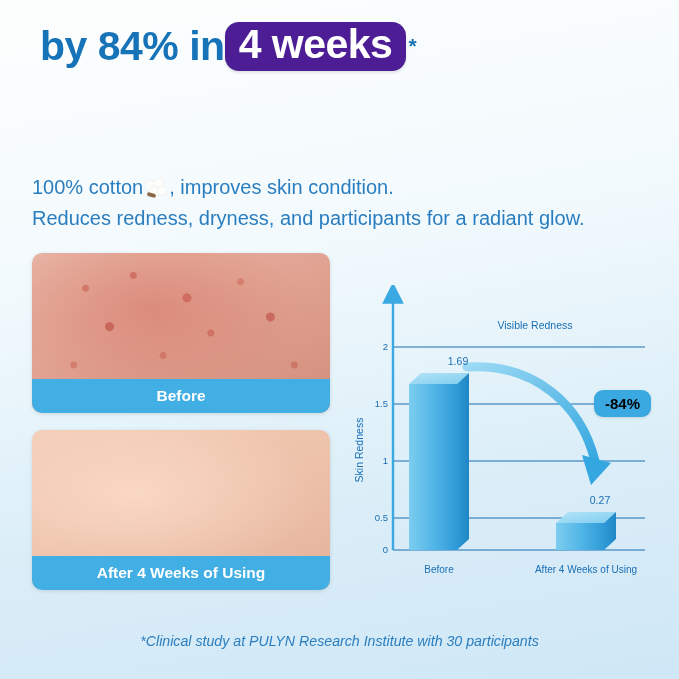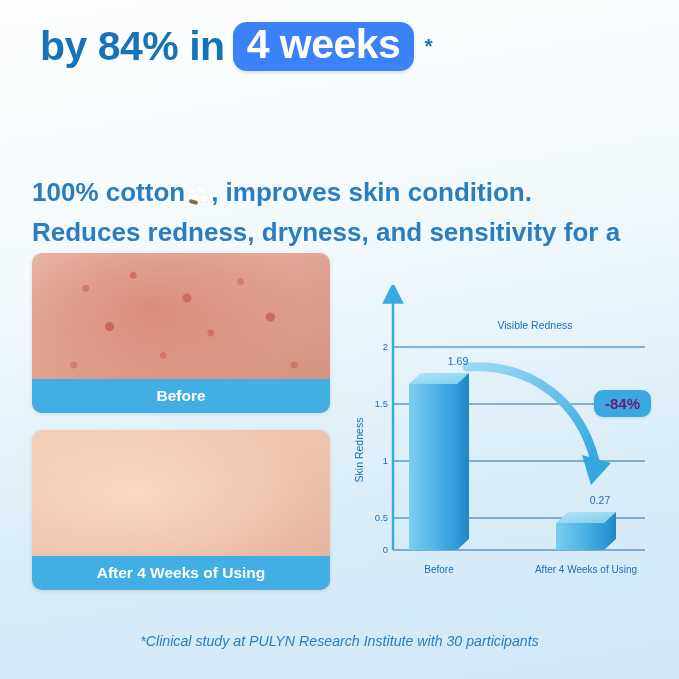--- a/index.html
+++ b/index.html
@@ -8,30 +8,30 @@
     font-family:"Liberation Sans", sans-serif;
     background:linear-gradient(170deg,#fdfefe 0%,#f3fafd 35%,#dbeef8 70%,#cfe7f6 100%);
     position:relative;
     color:#1b6fb5;
   }
   .headline{
     position:absolute;left:40px;top:22px;width:610px;
     font-size:41px;font-weight:bold;line-height:1.18;
     color:#1773b8;letter-spacing:-0.5px;
   }
-  .headline .line2{display:flex;align-items:center;gap:8px;}
+  .headline .line2{display:flex;align-items:center;}
   .pill{
-    display:inline-block;background:#3b82f6;color:#ffffff;
+    display:inline-block;background:#4c1d95;color:#ffffff;
     border-radius:14px;padding:0px 14px 4px 14px;line-height:1.1;
     box-shadow:0 2px 3px rgba(0,0,0,.10);
   }
   .asterisk{font-size:21px;color:#1773b8;font-weight:bold;vertical-align:top;margin-left:2px;}
   .subhead{
     position:absolute;left:32px;top:172px;width:620px;
-    font-size:26px;font-weight:bold;color:#2a7ec0;line-height:1.55;
+    font-size:20px;font-weight:normal;color:#2a7ec0;line-height:1.55;
   }
   .cotton{
     display:inline-block;width:24px;height:20px;position:relative;vertical-align:-4px;margin:0 1px;
   }
   .cotton .puff{position:absolute;border-radius:50%;background:#fdfdfb;box-shadow:0 0 1px #cfd6d0 inset;}
   .cotton .p1{width:11px;height:11px;left:1px;top:2px;}
   .cotton .p2{width:11px;height:11px;left:9px;top:0px;}
   .cotton .p3{width:11px;height:11px;left:5px;top:8px;}
   .cotton .p4{width:10px;height:10px;left:13px;top:8px;}
   .cotton .leaf{position:absolute;width:9px;height:4px;background:#8a6a46;left:3px;top:15px;border-radius:2px;transform:rotate(16deg);}
@@ -69,21 +69,21 @@
     position:absolute;left:0;bottom:0;width:100%;height:34px;
     background:#41aee4;color:#fff;font-size:15.5px;font-weight:bold;
     display:flex;align-items:center;justify-content:center;
   }
   
   .chart{
     position:absolute;left:345px;top:285px;width:308px;height:300px;
   }
   .chart svg{display:block;}
   .minus84{
-    position:absolute;right:2px;top:105px;background:#3aa9e2;color:#701a75;
+    position:absolute;right:2px;top:105px;background:#3aa9e2;color:#000000;
     font-size:15px;font-weight:bold;border-radius:9px;padding:5px 11px;
     box-shadow:0 1px 3px rgba(0,0,0,.12);
   }
   .footnote{
     position:absolute;left:0;bottom:26px;width:100%;text-align:center;
     font-size:14.2px;font-style:italic;color:#2a7ec0;line-height:1.6;
   }
 </style>
 </head>
 <body>
@@ -93,21 +93,21 @@
     <span>by 84% in</span>
     <span class="pill">4 weeks</span>
     <span class="asterisk">*</span>
   </div>
 </div>
 
 <div class="subhead">
   <div>
     <span>100% cotton</span><span class="cotton"><span class="puff p1"></span><span class="puff p2"></span><span class="puff p3"></span><span class="puff p4"></span><span class="leaf"></span></span><span>, improves skin condition.</span>
   </div>
-  <div>Reduces redness, dryness, and sensitivity for a improves glow.</div>
+  <div>Reduces redness, dryness, and participants for a radiant glow.</div>
 </div>
 
 <div class="photo" id="photo-before">
   <div class="skin-red"></div>
   <div class="caption">Before</div>
 </div>
 
 <div class="photo" id="photo-after">
   <div class="skin-clear"></div>
   <div class="caption">After 4 Weeks of Using</div>

